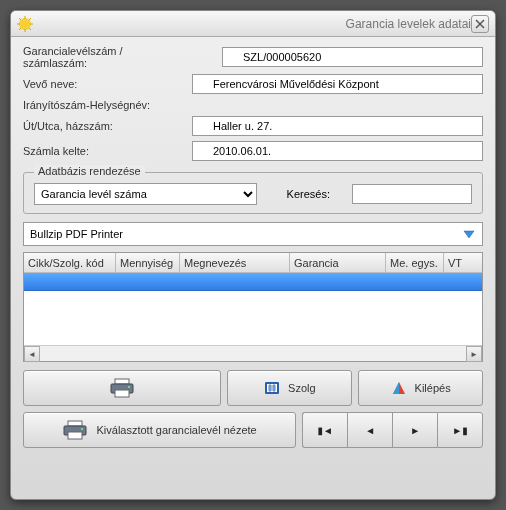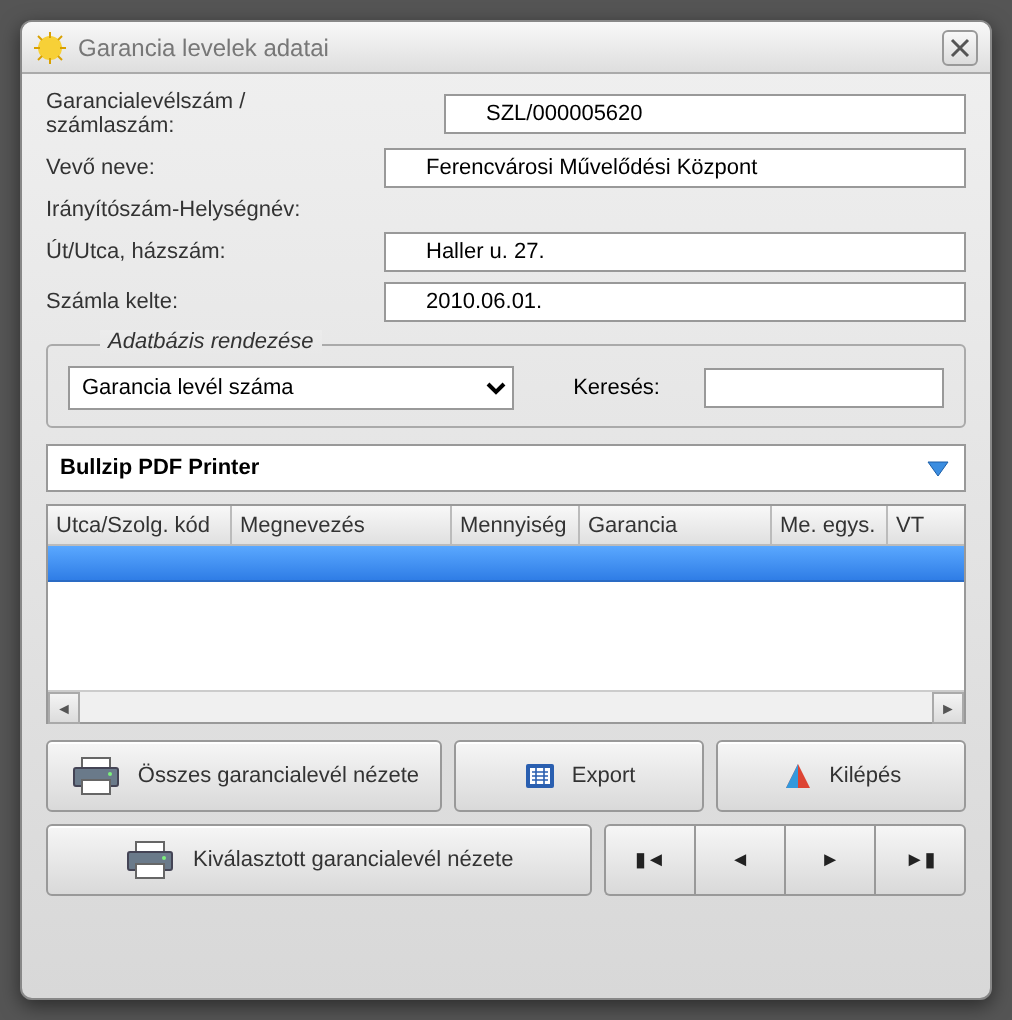--- a/index.html
+++ b/index.html
@@ -1,36 +1,36 @@
 <!DOCTYPE html>
 <html><head>
 <meta charset="utf-8">
 <style>
 * { box-sizing: border-box; margin: 0; padding: 0; font-family: Tahoma, Arial, sans-serif; font-size: 11px; }
 body { background: #555; padding: 10px; }
 .window { width: 486px; height: 490px; background: linear-gradient(to bottom, #f0f0f0, #d8d8d8); border: 1px solid #888; border-radius: 6px; box-shadow: 0 3px 10px rgba(0,0,0,0.5); display: flex; flex-direction: column; overflow: hidden; }
 .titlebar { height: 26px; background: linear-gradient(to bottom, #f8f8f8, #dedede); border-bottom: 1px solid #aaa; display: flex; align-items: center; padding: 0 6px; }
 .title-icon { width: 16px; height: 16px; margin-right: 6px; }
-.title-text { color: #777; flex: 1; font-size: 12px; }
+.title-text { color: #777; flex: 1; font-size: 12px; text-align: right; }
 .close-btn { width: 18px; height: 18px; background: linear-gradient(to bottom, #f8f8f8, #dcdcdc); border: 1px solid #999; border-radius: 3px; display: flex; align-items: center; justify-content: center; cursor: pointer; }
 .close-btn svg { width: 10px; height: 10px; }
 .content { flex: 1; padding: 8px 12px; display: flex; flex-direction: column; }
 .form-row { display: flex; align-items: center; margin-bottom: 5px; gap: 39px; }
 .form-label { width: 160px; color: #333; font-size: 11px; }
 .form-label-narrow { width: 130px; color: #333; font-size: 11px; }
 .form-input { flex: 1; height: 20px; border: 1px solid #999; background: #fff; padding: 0 20px; font-size: 11px; }
 .fieldset { border: 1px solid #aaa; border-radius: 3px; margin: 6px 0 8px 0; padding: 10px 10px 8px 10px; position: relative; }
-.fieldset-legend { position: absolute; top: -8px; left: 26px; background: linear-gradient(to bottom, #ececec, #e8e8e8); padding: 0 4px; color: #333; font-size: 11px; font-style: italic; }
+.fieldset-legend { position: absolute; top: -8px; left: 10px; background: linear-gradient(to bottom, #ececec, #e8e8e8); padding: 0 4px; color: #333; font-size: 11px; }
 .fieldset-row { display: flex; align-items: center; gap: 30px; }
 .select { width: 230px; height: 22px; border: 1px solid #999; background: #fff; font-size: 11px; padding: 0 2px; }
 .search-group { display: flex; align-items: center; gap: 22px; }
 .search-input { width: 120px; height: 20px; border: 1px solid #999; background: #fff; }
 .section-label { font-weight: bold; margin: 2px 0; font-size: 11px; }
 .printer-bar { height: 24px; border: 1px solid #999; background: #fff; display: flex; align-items: center; padding: 0 6px; justify-content: space-between; margin-bottom: 6px; }
-.printer-name { font-weight: bold; text-align: right; }
+.printer-name { font-weight: normal; text-align: right; }
 .dropdown-icon { width: 14px; height: 14px; }
 .grid { border: 1px solid #999; background: #fff; height: 110px; display: flex; flex-direction: column; }
 .grid-header { display: flex; background: linear-gradient(to bottom, #f8f8f8, #e0e0e0); border-bottom: 1px solid #bbb; height: 20px; }
 .grid-col { border-right: 1px solid #bbb; padding: 2px 4px; color: #333; display: flex; align-items: center; overflow: hidden; white-space: nowrap; }
 .grid-body { flex: 1; overflow: auto; }
 .grid-row-sel { height: 18px; background: linear-gradient(to bottom, #5aa8ff, #2f7de6); border-bottom: 1px solid #2a6bc4; }
 .grid-scroll { height: 16px; background: #eee; border-top: 1px solid #ccc; display: flex; }
 .scroll-btn { width: 16px; height: 16px; background: linear-gradient(#f4f4f4,#dcdcdc); border: 1px solid #aaa; display:flex; align-items:center; justify-content:center; font-size:8px; color:#555;}
 .scroll-track { flex:1; background:#f0f0f0; }
 .button-row { display: flex; gap: 6px; margin-top: 8px; }
@@ -113,23 +113,23 @@
       <span class="dropdown-icon">
         <svg viewBox="0 0 14 14">
             <polygon points="2,4 12,4 7,11" fill="#3b8de0"></polygon>
             <polygon points="2,4 12,4 7,11" fill="none" stroke="#1c5fa8" stroke-width="0.5"></polygon>
           </svg>
       </span>
     </div>
 
     <div class="grid">
       <div class="grid-header">
-        <div class="grid-col" style="width:92px">Utca/Szolg. kód</div>
+        <div class="grid-col" style="width:92px">Cikk/Szolg. kód</div>
+        <div class="grid-col" style="width:64px">Mennyiség</div>
         <div class="grid-col" style="width:110px">Megnevezés</div>
-        <div class="grid-col" style="width:64px">Mennyiség</div>
         <div class="grid-col" style="width:96px">Garancia</div>
         <div class="grid-col" style="width:58px">Me. egys.</div>
         <div class="grid-col" style="width:20px;border-right:none">VT</div>
       </div>
       <div class="grid-body">
         <div class="grid-row-sel"></div>
       </div>
       <div class="grid-scroll">
         <div class="scroll-btn">◄</div>
         <div class="scroll-track"></div>
@@ -140,31 +140,30 @@
     <div class="button-row">
       <div class="btn btn-wide">
         <span class="icon-printer">
           <svg viewBox="0 0 26 20">
               <rect x="6" y="1" width="14" height="5" fill="#fff" stroke="#666"></rect>
               <rect x="2" y="6" width="22" height="9" rx="1" fill="#6a7a8a" stroke="#445"></rect>
               <rect x="6" y="12" width="14" height="7" fill="#fff" stroke="#666"></rect>
               <circle cx="20" cy="9" r="1" fill="#7cf07c"></circle>
             </svg>
         </span>
-        <span class="btn-text">Összes garancialevél nézete</span>
       </div>
       <div class="btn">
         <span class="icon-small">
           <svg viewBox="0 0 16 16">
               <rect x="1" y="2" width="14" height="12" rx="1" fill="#2a5fb0"></rect>
               <rect x="3" y="4" width="10" height="8" fill="#fff"></rect>
               <path d="M4 6h8M4 8h8M4 10h8M6 4v8M10 4v8" stroke="#2a5fb0" stroke-width="0.8"></path>
             </svg>
         </span>
-        <span>Export</span>
+        <span>Szolg</span>
       </div>
       <div class="btn">
         <span class="icon-small">
           <svg viewBox="0 0 16 16">
               <polygon points="8,2 14,14 2,14" fill="#d43"></polygon>
               <polygon points="8,2 8,14 2,14" fill="#39d"></polygon>
             </svg>
         </span>
         <span>Kilépés</span>
       </div>

